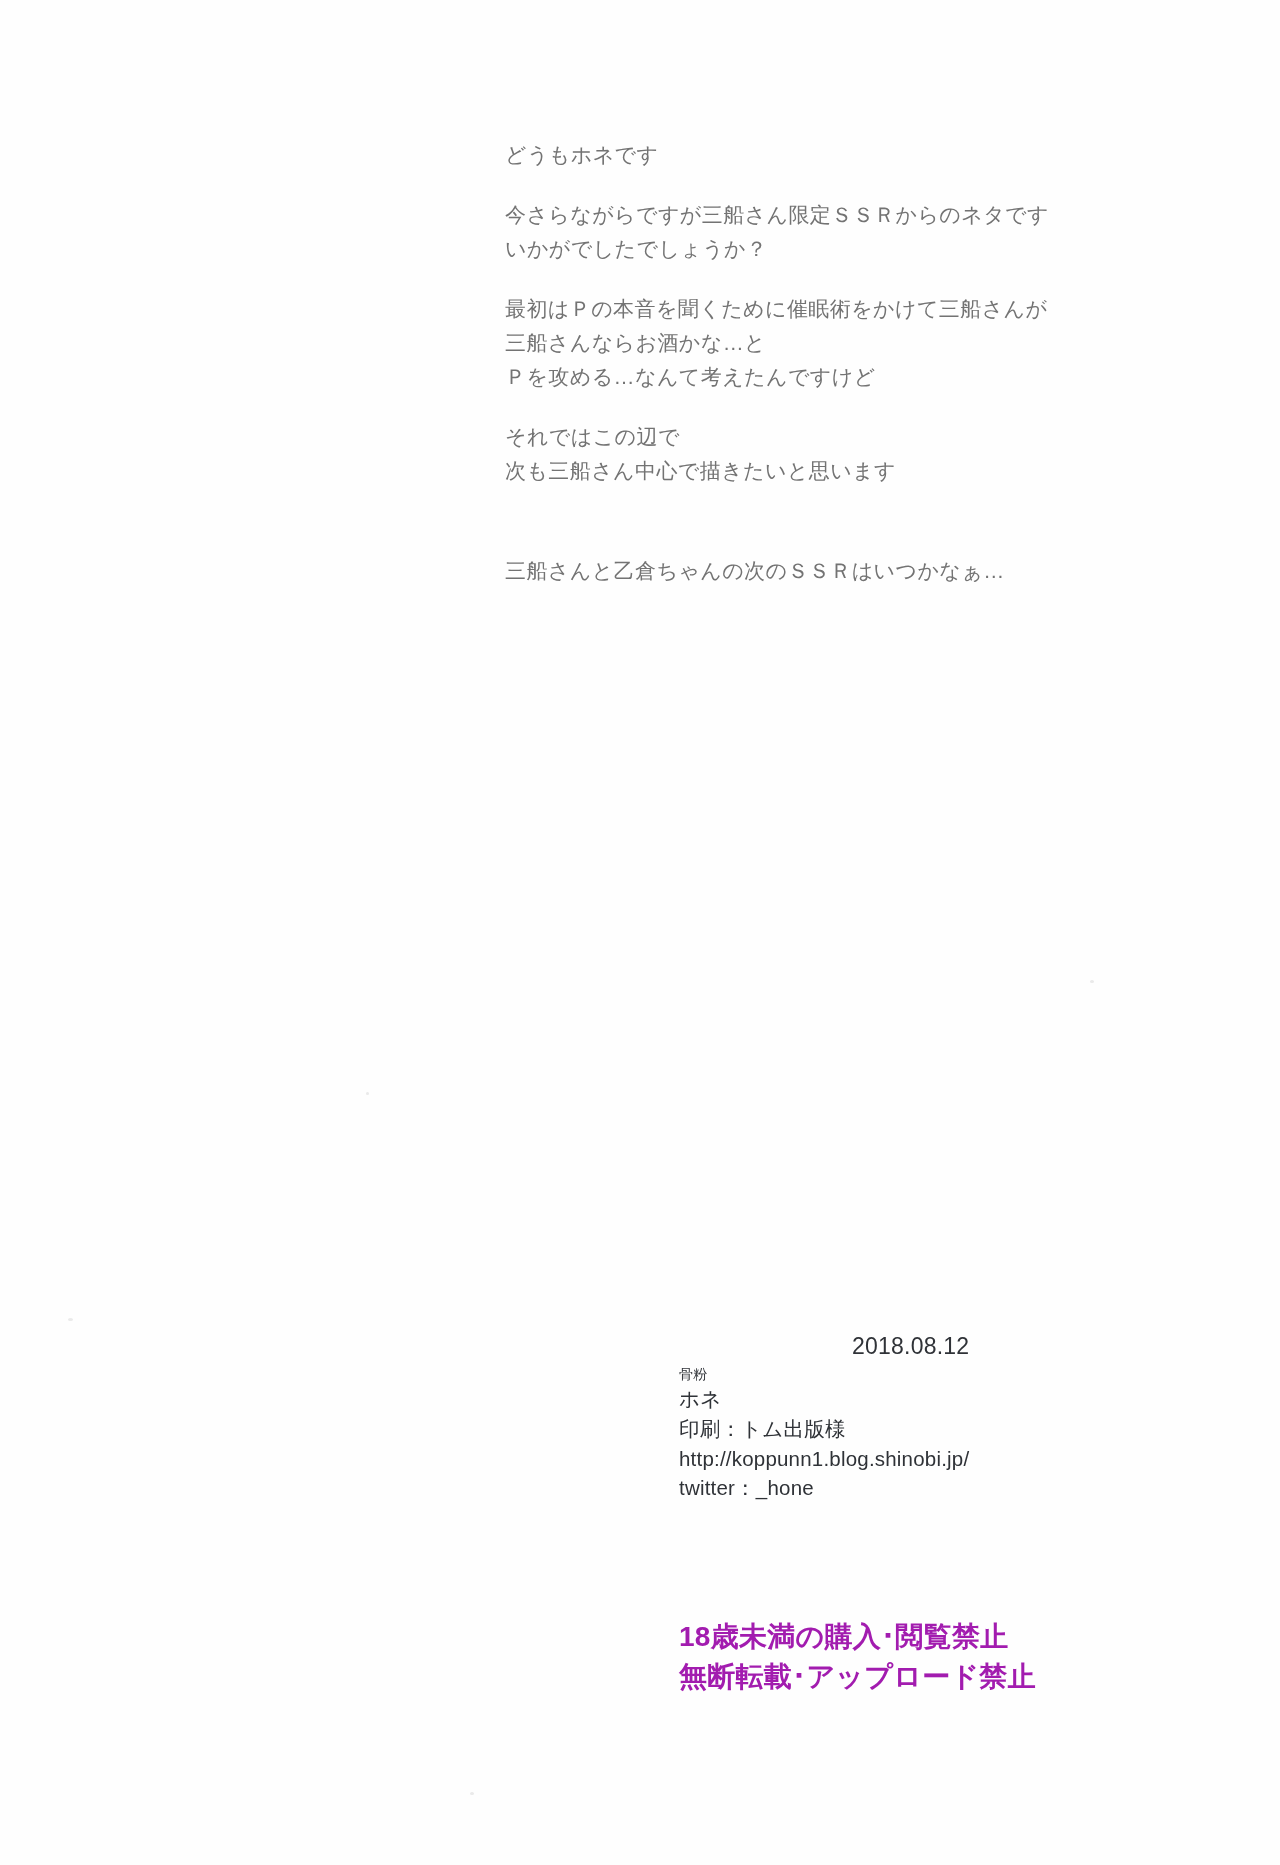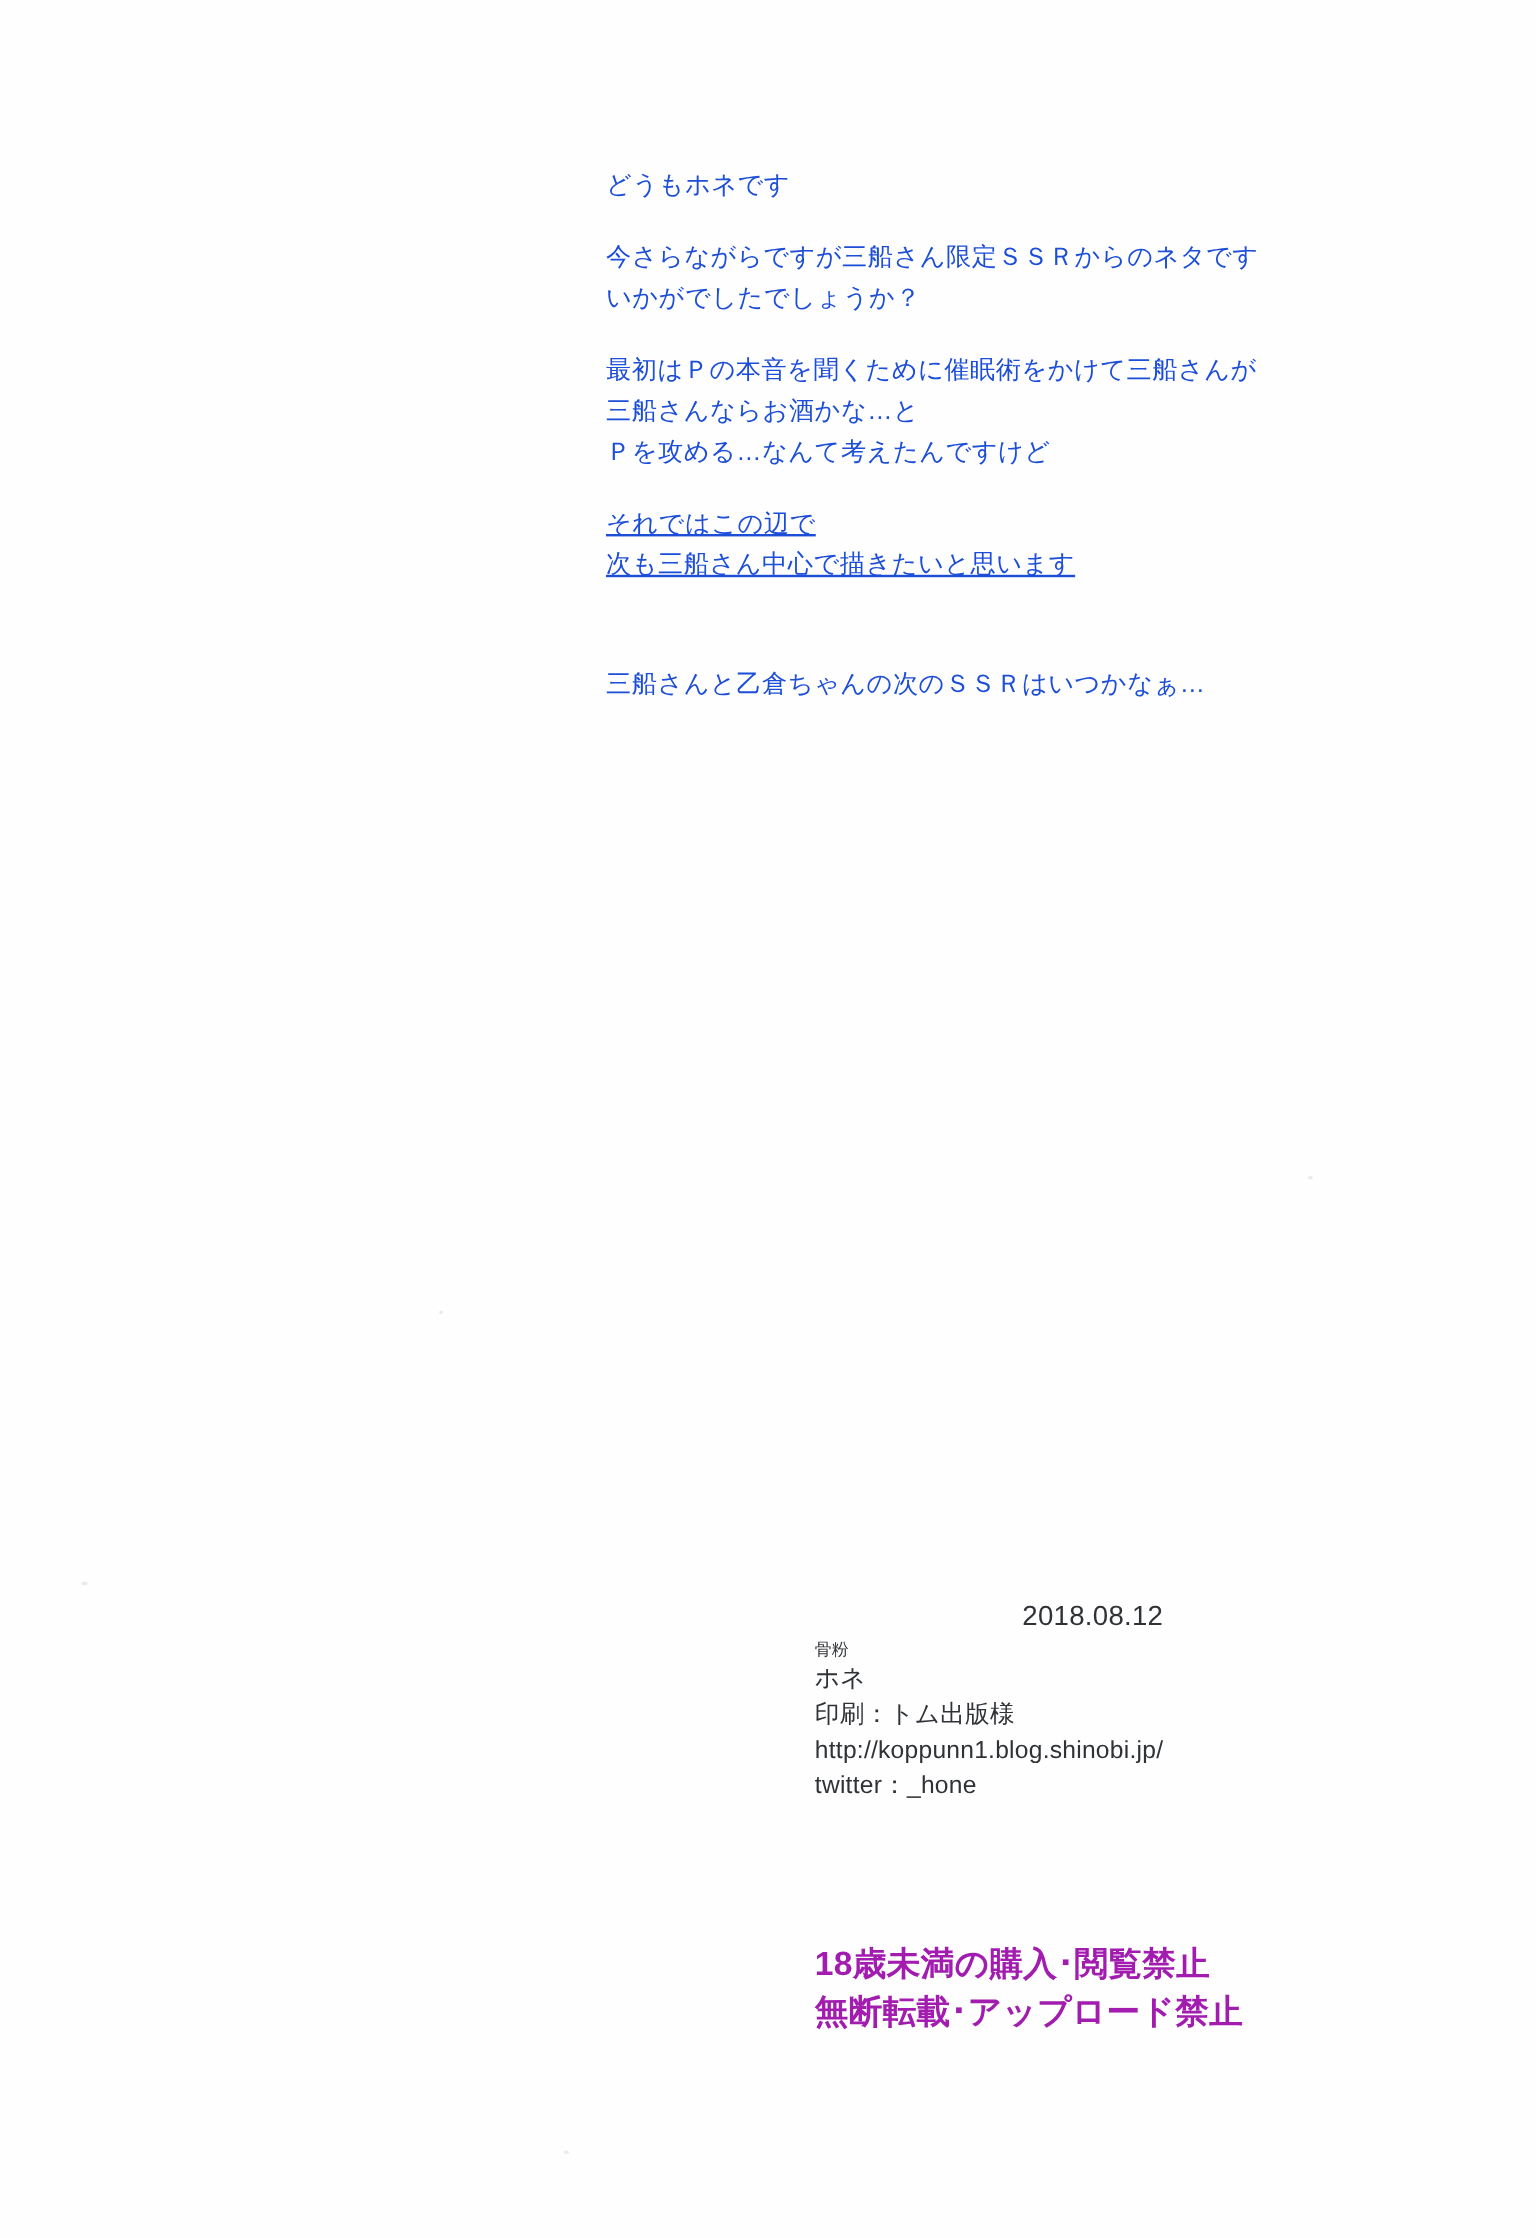--- a/index.html
+++ b/index.html
@@ -24,32 +24,31 @@
   }
 
   
   .afterword {
     position: absolute;
     left: 505px;
     top: 138px;
     width: 700px;
     font-size: 21px;
     line-height: 1.62;
-    color: #1d4ed8;
+    color: #737373;
     letter-spacing: 0.02em;
   }
   .afterword p {
     margin: 0 0 26px 0;
   }
   .afterword .line {
     display: block;
     white-space: pre;
   }
   .afterword p.gap-big {
-    text-decoration: underline;
   }
   .afterword p.gap-huge {
     margin-top: 66px;
   }
 
   
   .colophon {
     position: absolute;
     left: 679px;
     top: 1330px;

